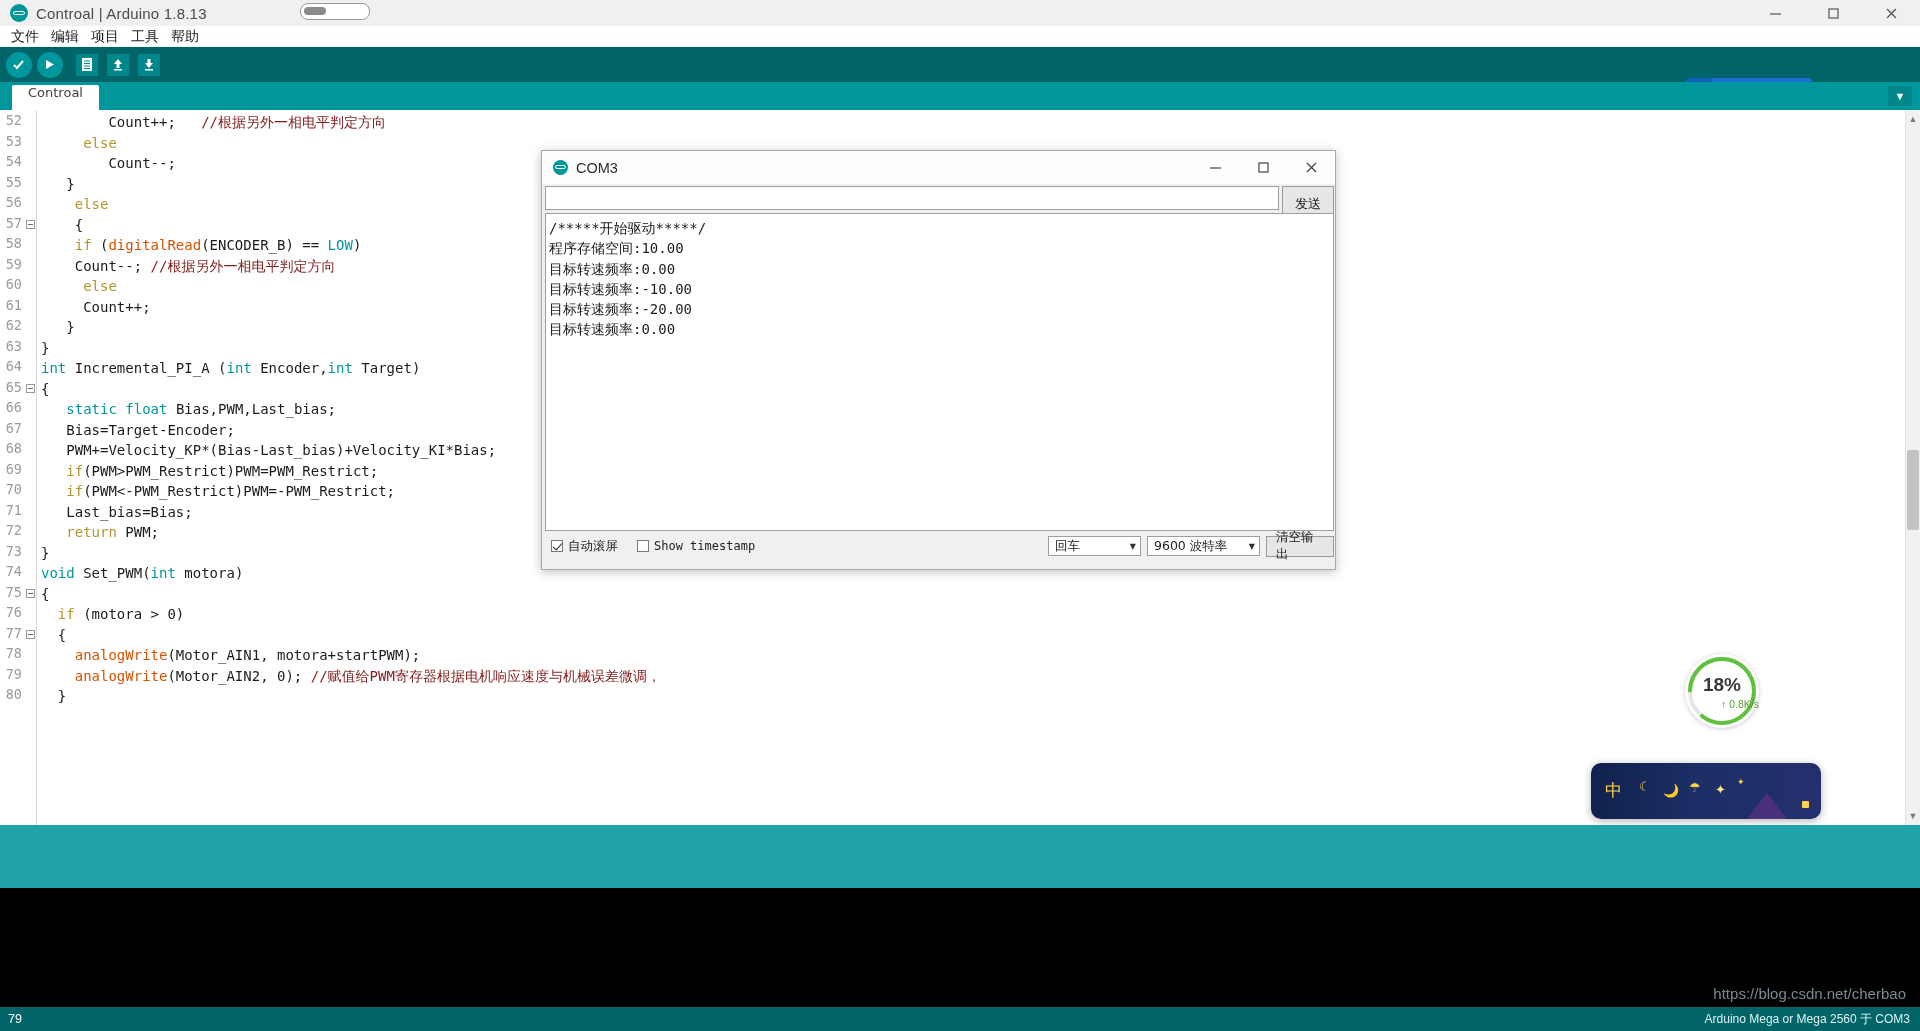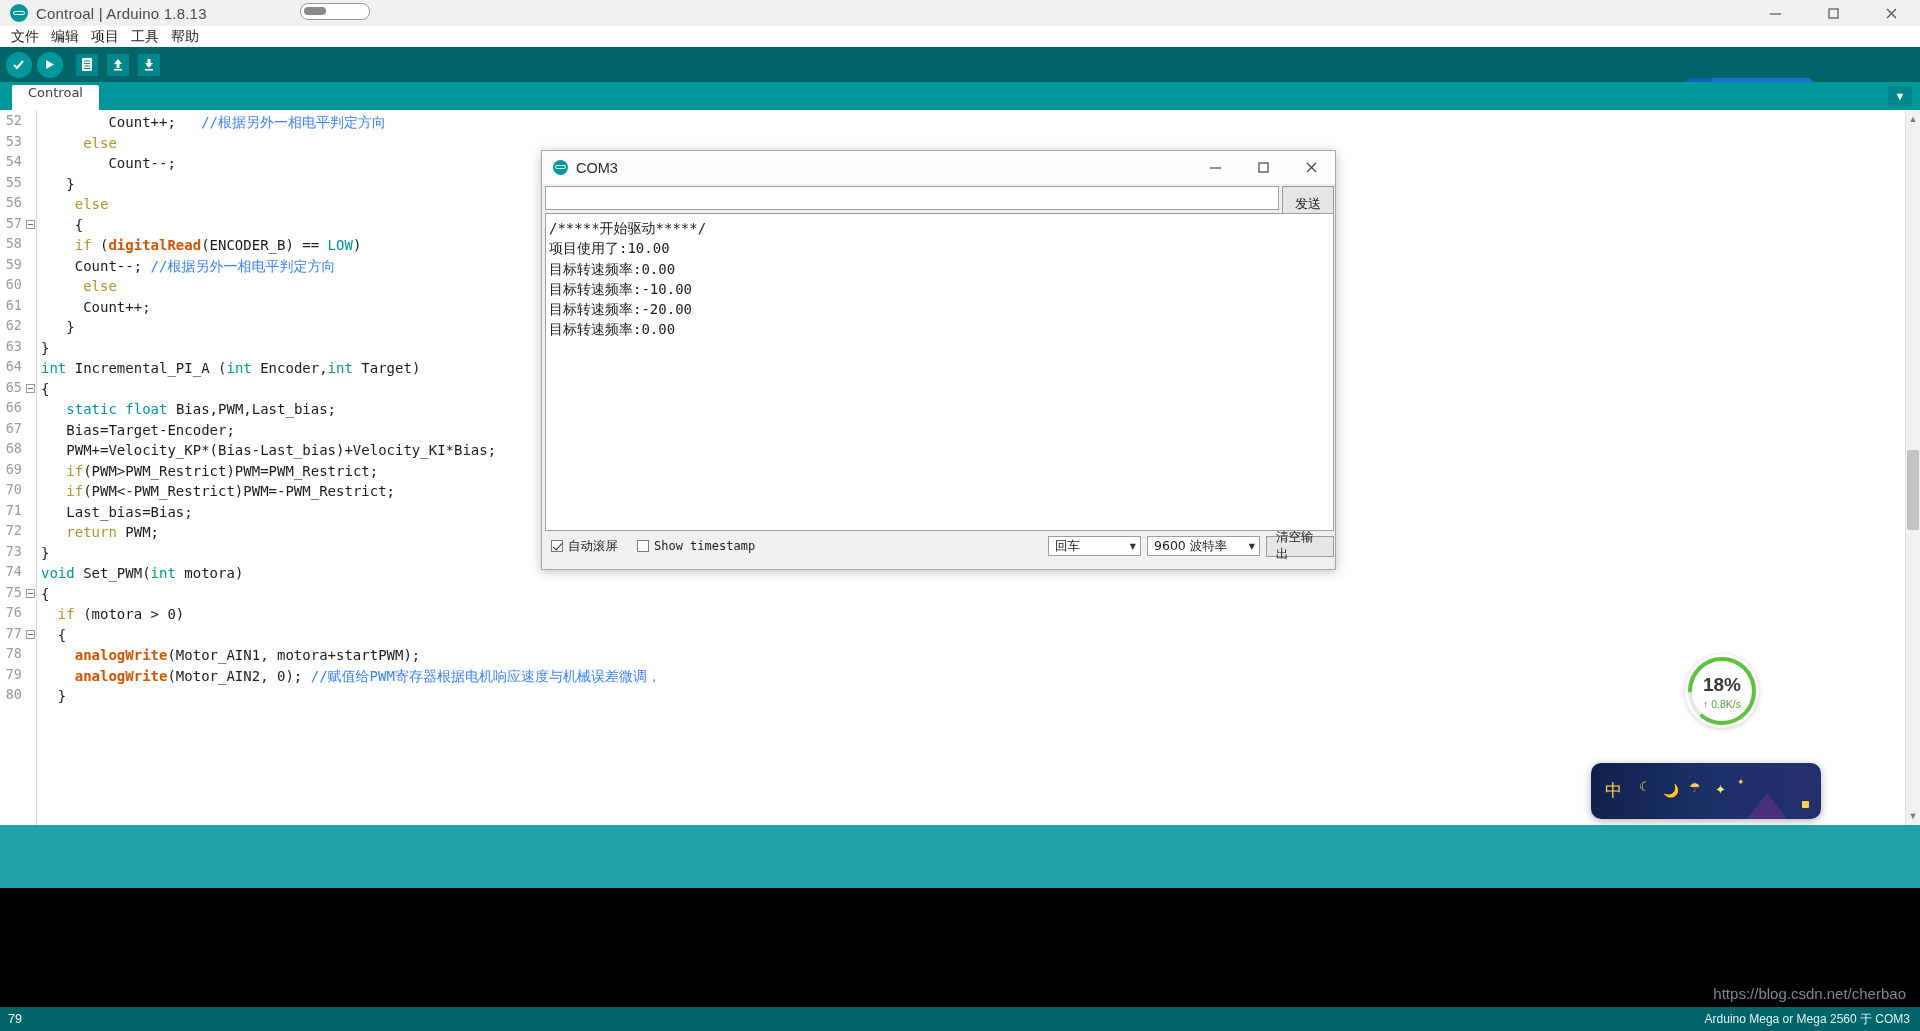--- a/index.html
+++ b/index.html
@@ -41,22 +41,22 @@
   .editor{position:absolute;left:0;top:110px;width:1920px;height:715px;background:#ffffff;overflow:hidden;}
   .gutter{position:absolute;left:0;top:0;width:36px;height:715px;background:#fff;}
   .gutter-line{position:absolute;right:14px;width:60px;text-align:right;font-family:"DejaVu Sans Mono","Liberation Mono",monospace;font-size:13.5px;color:#9a9a9a;}
   .fold{position:absolute;left:26px;width:9px;height:9px;border:1px solid #9a9a9a;box-sizing:border-box;background:#fff;}
   .fold:before{content:"";position:absolute;left:1px;top:3px;width:5px;height:1px;background:#6a6a6a;}
   .vrule{position:absolute;left:36px;top:0;width:1px;height:715px;background:#d8d8d8;}
   .code{position:absolute;left:41px;top:0;width:1500px;height:715px;font-family:"DejaVu Sans Mono","Liberation Mono",monospace;font-size:14px;white-space:pre;}
   .cl{position:absolute;left:0;height:20.5px;line-height:20.5px;}
   .kw{color:#00979c;}
   .ctl{color:#b2942a;}
-  .fn{color:#d35400;font-weight:bold;}
-  .cmt{color:#3b82f6;}
+  .fn{color:#d35400;}
+  .cmt{color:#7f1d1d;}
   .pl{color:#1c1c1c;}
   .scrollbar{position:absolute;right:0;top:0;width:15px;height:715px;background:#f1f1f1;border-left:1px solid #e0e0e0;box-sizing:border-box;}
   .sb-thumb{position:absolute;right:1px;top:340px;width:12px;height:80px;background:#c3c3c3;border-radius:2px;}
   .sb-up,.sb-dn{position:absolute;right:1px;width:12px;height:14px;color:#7a7a7a;font-size:9px;text-align:center;line-height:14px;}
   .sb-up{top:2px;}.sb-dn{bottom:2px;}
 
   
   .sm{position:absolute;left:541px;top:150px;width:795px;height:420px;background:#f0f0f0;border:1px solid #a8a8a8;box-shadow:0 2px 10px rgba(0,0,0,.25);box-sizing:border-box;}
   .sm-title{height:33px;display:flex;align-items:center;position:relative;background:#fdfdfd;}
   .sm-logo{width:15px;height:15px;border-radius:50%;background:#00979c;margin-left:11px;margin-right:8px;position:relative;}
@@ -75,21 +75,21 @@
   .cb-label{font-size:12.5px;color:#1c1c1c;margin-left:5px;font-family:"DejaVu Sans","Liberation Sans",sans-serif;}
   .cb-label.mono{font-family:"DejaVu Sans Mono","Liberation Mono",monospace;font-size:12px;}
   .sel{height:20px;background:#fff;border:1px solid #9e9e9e;box-sizing:border-box;display:flex;align-items:center;justify-content:space-between;padding:0 4px 0 6px;font-size:12.5px;color:#1c1c1c;font-family:"DejaVu Sans","Liberation Sans",sans-serif;}
   .sel .ch{font-size:8px;color:#333;}
   .clrbtn{height:21px;background:#e6e6e6;border:1px solid #9a9a9a;box-sizing:border-box;display:flex;align-items:center;justify-content:center;font-size:12.5px;color:#1c1c1c;padding:0 9px;font-family:"DejaVu Sans","Liberation Sans",sans-serif;}
 
   
   .netw{position:absolute;left:1685px;top:654px;width:74px;height:74px;}
   .netw-ring{position:absolute;left:0;top:0;width:74px;height:74px;border-radius:50%;background:#fff;box-shadow:0 1px 5px rgba(0,0,0,.2);}
   .netw-pct{position:absolute;left:0;top:20px;width:74px;text-align:center;font-size:19px;color:#3a3a3a;font-weight:bold;}
-  .netw-spd{position:absolute;left:0;top:44px;width:74px;text-align:center;font-size:10.5px;color:#5a9c3a;}
+  .netw-spd{position:absolute;left:0;top:44px;width:74px;text-align:right;font-size:10.5px;color:#5a9c3a;}
   .gamebar{position:absolute;left:1591px;top:763px;width:230px;height:56px;border-radius:10px;background:linear-gradient(90deg,#10214d 0%,#1b2f66 45%,#24306e 100%);box-shadow:0 2px 8px rgba(0,0,0,.3);overflow:hidden;}
   .gb-zh{position:absolute;left:14px;top:16px;font-size:17px;color:#ffd24a;font-family:"DejaVu Sans","Liberation Sans",sans-serif;}
   .gb-ico{position:absolute;font-size:13px;}
   .gb-mtn{position:absolute;right:34px;bottom:0;width:0;height:0;border-left:20px solid transparent;border-right:20px solid transparent;border-bottom:26px solid #4a2f7a;}
   .gb-dot{position:absolute;right:12px;bottom:11px;width:7px;height:7px;background:#ffd24a;border-radius:1px;}
 
   
   .console-top{position:absolute;left:0;top:825px;width:1920px;height:63px;background:#1fa3a8;}
   .console{position:absolute;left:0;top:888px;width:1920px;height:119px;background:#000000;padding:8px 0 0 6px;box-sizing:border-box;}
   .console-line{font-family:"DejaVu Sans","Liberation Sans",sans-serif;font-size:14px;color:#ffffff;line-height:25px;white-space:pre;}
@@ -272,21 +272,21 @@
           </svg>
       </div>
     </div>
   </div>
   <div class="sm-sendrow">
     <input class="sm-input" type="text" placeholder="" style="">
     <div class="sm-send">发送</div>
   </div>
   <div class="sm-out" id="smout">
       <div class="sm-line">/*****开始驱动*****/</div>
-      <div class="sm-line">项目使用了:10.00</div>
+      <div class="sm-line">程序存储空间:10.00</div>
       <div class="sm-line">目标转速频率:0.00</div>
       <div class="sm-line">目标转速频率:-10.00</div>
       <div class="sm-line">目标转速频率:-20.00</div>
       <div class="sm-line">目标转速频率:0.00</div>
     </div>
   <div class="sm-bottom">
     <span class="cb on" style="margin-left:6px;"></span>
     <span class="cb-label">自动滚屏</span>
     <span class="cb" style="margin-left:19px;"></span>
     <span class="cb-label mono">Show timestamp</span>

